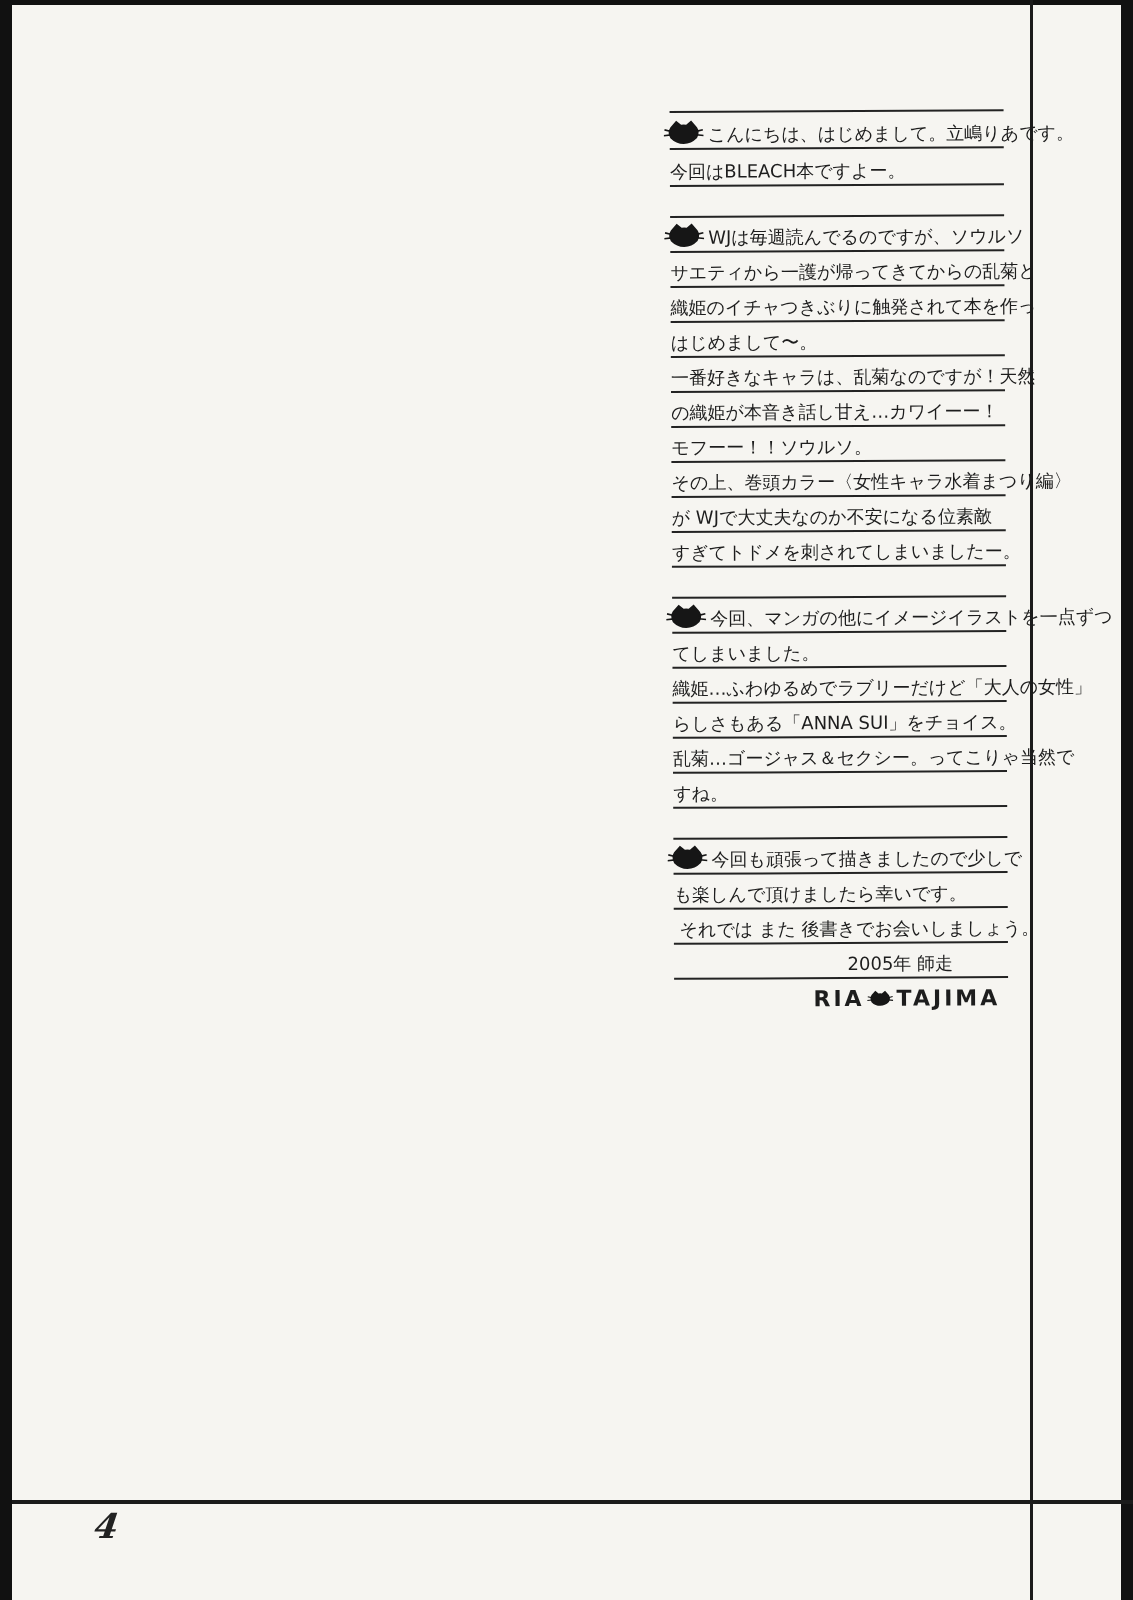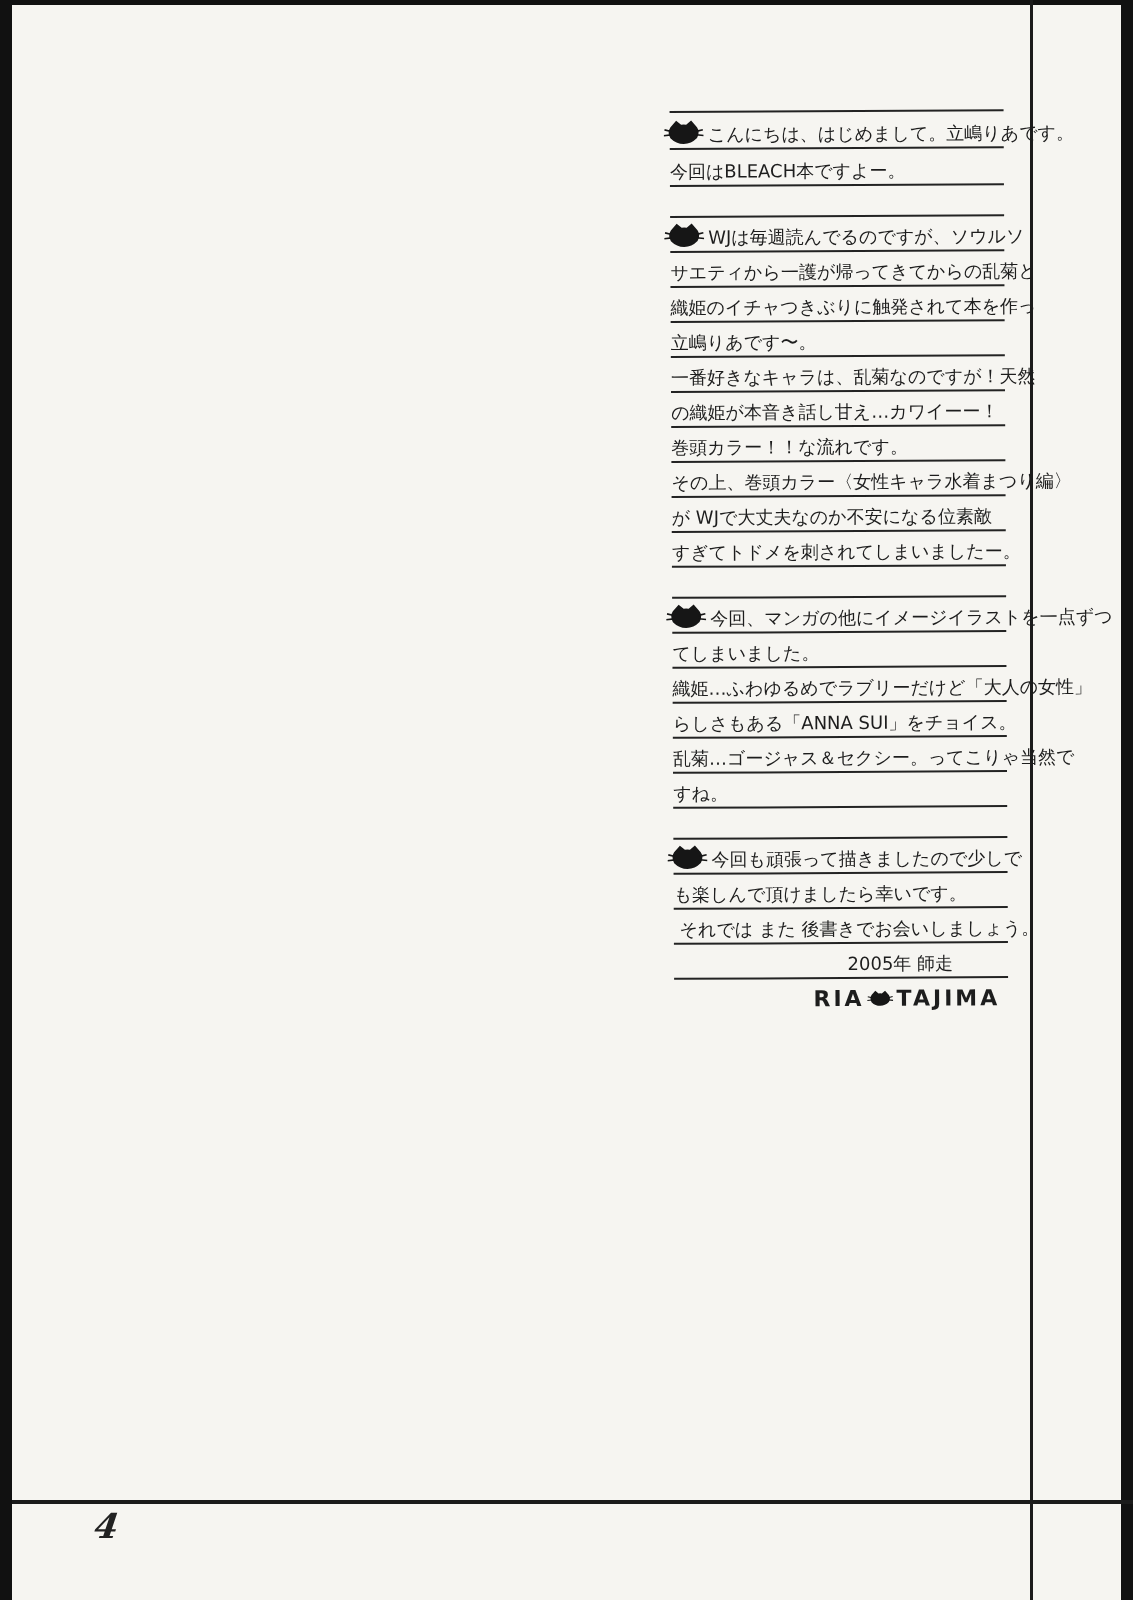--- a/index.html
+++ b/index.html
@@ -86,30 +86,30 @@
           </svg>
           <span class="txt">WJは毎週読んでるのですが、ソウルソ</span>
         </div>
         <div class="row">
           <span class="txt">サエティから一護が帰ってきてからの乱菊と</span>
         </div>
         <div class="row">
           <span class="txt">織姫のイチャつきぶりに触発されて本を作っ</span>
         </div>
         <div class="row">
-          <span class="txt">立嶋りあです〜。</span>
+          <span class="txt">はじめまして〜。</span>
         </div>
         <div class="row">
           <span class="txt">一番好きなキャラは、乱菊なのですが！天然</span>
         </div>
         <div class="row">
           <span class="txt">の織姫が本音き話し甘え…カワイーー！</span>
         </div>
         <div class="row">
-          <span class="txt">巻頭カラー！！な流れです。</span>
+          <span class="txt">モフーー！！ソウルソ。</span>
         </div>
         <div class="row">
           <span class="txt">その上、巻頭カラー〈女性キャラ水着まつり編〉</span>
         </div>
         <div class="row">
           <span class="txt">が WJで大丈夫なのか不安になる位素敵</span>
         </div>
         <div class="row">
           <span class="txt">すぎてトドメを刺されてしまいましたー。</span>
         </div>

